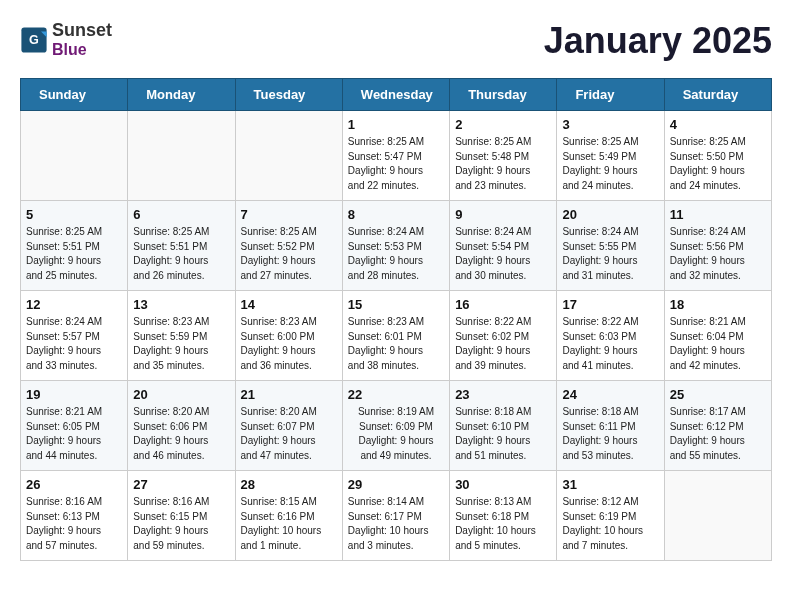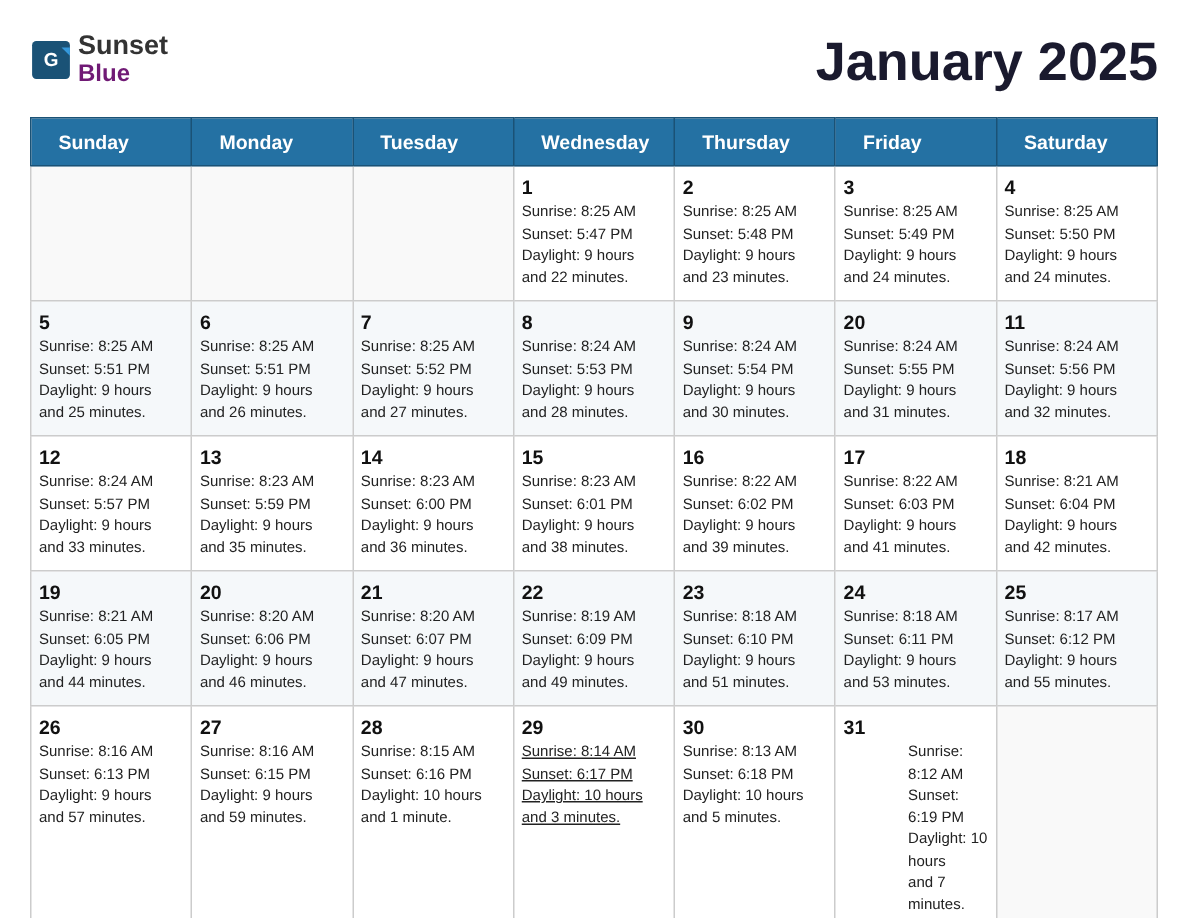--- a/index.html
+++ b/index.html
@@ -280,21 +280,21 @@
         </td>
         <td>
           <span class="day-number">21</span>
           <div class="day-info" style="white-space: pre-line;">Sunrise: 8:20 AM
 Sunset: 6:07 PM
 Daylight: 9 hours
 and 47 minutes.</div>
         </td>
         <td>
           <span class="day-number">22</span>
-          <div class="day-info" style="white-space: pre-line;">Sunrise: 8:19 AM
+          <div class="day-info" style="white-space: pre-line; text-align: center;">Sunrise: 8:19 AM
 Sunset: 6:09 PM
 Daylight: 9 hours
 and 49 minutes.</div>
         </td>
         <td>
           <span class="day-number">23</span>
           <div class="day-info" style="white-space: pre-line;">Sunrise: 8:18 AM
 Sunset: 6:10 PM
 Daylight: 9 hours
 and 51 minutes.</div>
@@ -331,35 +331,35 @@
         </td>
         <td>
           <span class="day-number">28</span>
           <div class="day-info" style="white-space: pre-line;">Sunrise: 8:15 AM
 Sunset: 6:16 PM
 Daylight: 10 hours
 and 1 minute.</div>
         </td>
         <td>
           <span class="day-number">29</span>
-          <div class="day-info" style="white-space: pre-line; text-decoration: underline;">Sunrise: 8:14 AM
+          <div class="day-info" style="white-space: pre-line;">Sunrise: 8:14 AM
 Sunset: 6:17 PM
 Daylight: 10 hours
 and 3 minutes.</div>
         </td>
         <td>
           <span class="day-number">30</span>
           <div class="day-info" style="white-space: pre-line;">Sunrise: 8:13 AM
 Sunset: 6:18 PM
 Daylight: 10 hours
 and 5 minutes.</div>
         </td>
         <td>
           <span class="day-number">31</span>
-          <div class="day-info" style="white-space: pre-line; margin-left: 43px;">Sunrise: 8:12 AM
+          <div class="day-info" style="white-space: pre-line;">Sunrise: 8:12 AM
 Sunset: 6:19 PM
 Daylight: 10 hours
 and 7 minutes.</div>
         </td>
         <td class="empty-cell"></td>
       </tr>
     </tbody>
 </table>
 
 </body></html>

